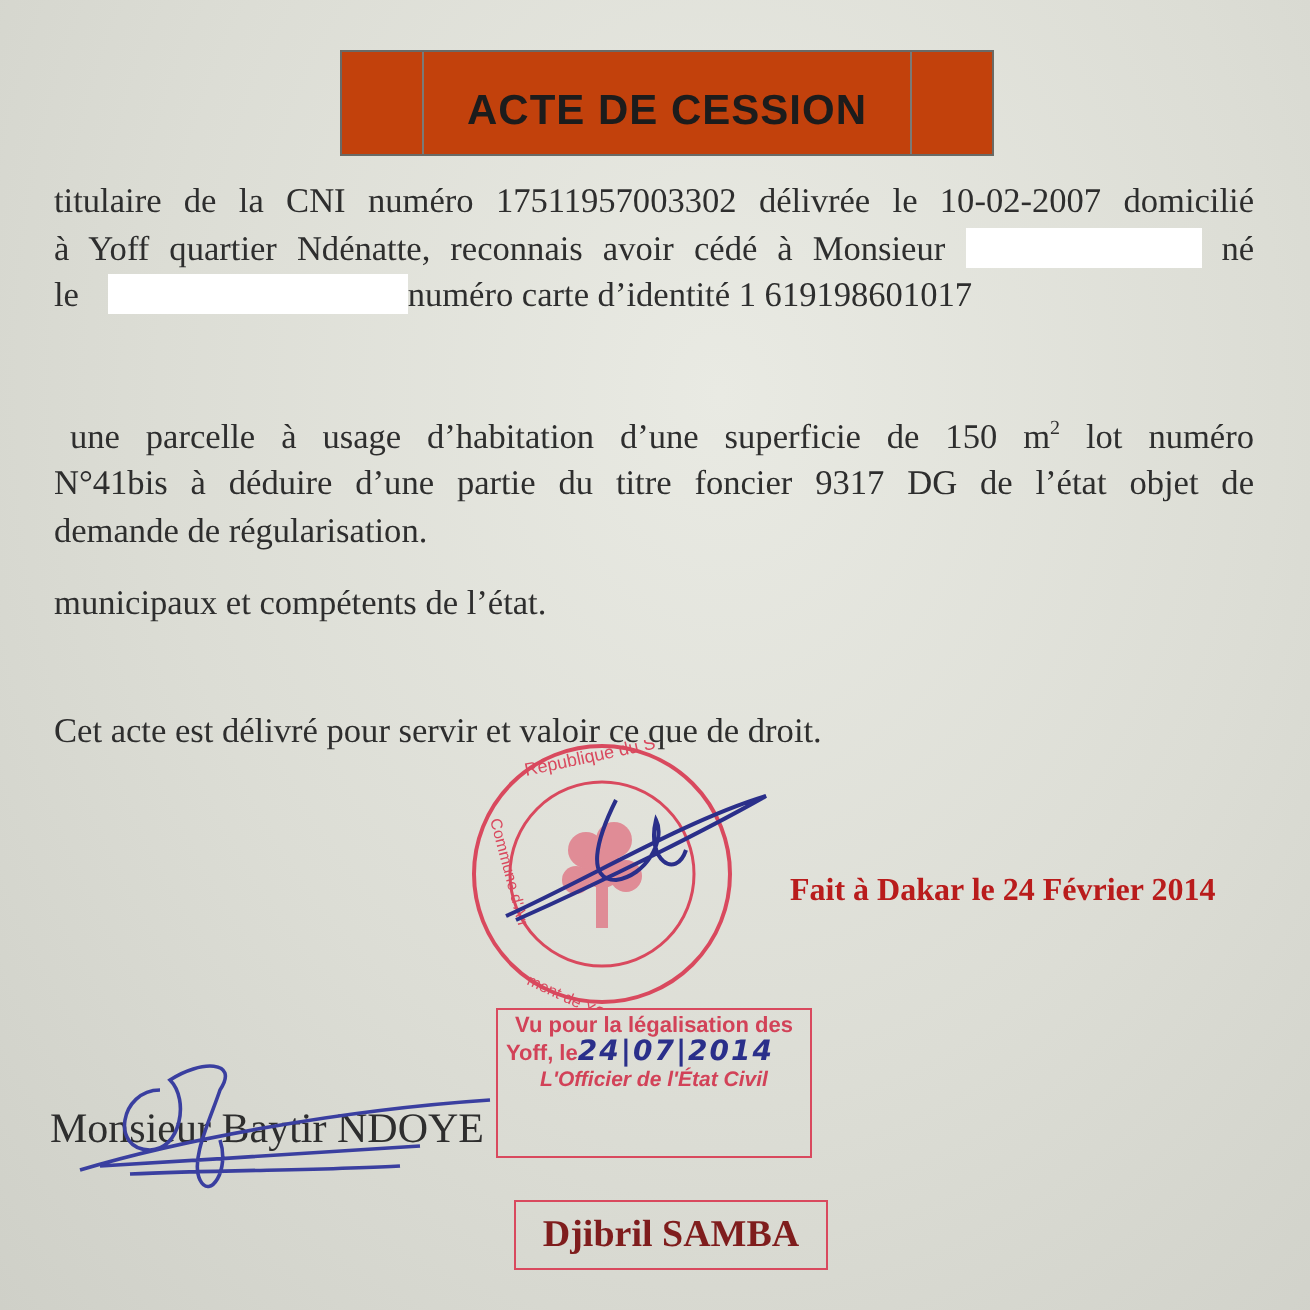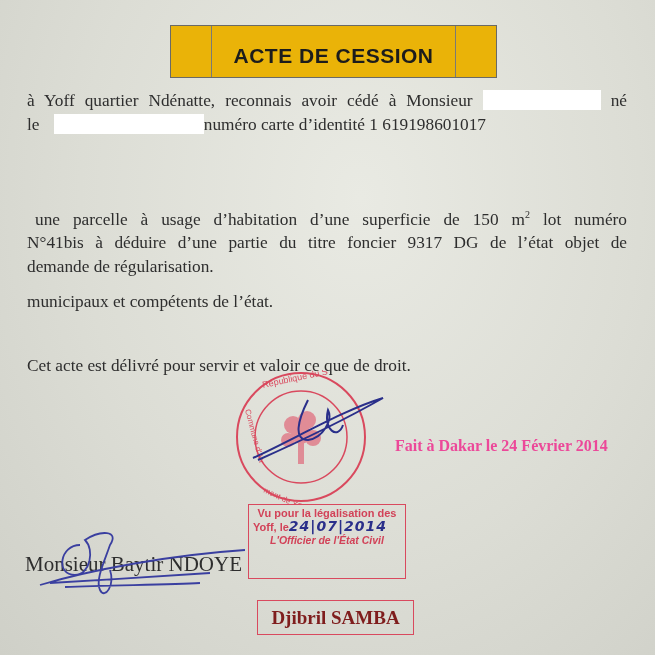--- a/index.html
+++ b/index.html
@@ -4,21 +4,21 @@
   <style>
     html, body { margin:0; padding:0; }
     body {
       width:655px; height:655px; overflow:hidden; position:relative;
       background: radial-gradient(ellipse at 55% 30%, #e9eae3 0%, #dcddd5 55%, #cfd0c8 100%);
       font-family: "Liberation Serif", serif;
       color:#2b2b2b;
     }
     .title-box {
       position:absolute; left:170px; top:25px; width:325px; height:51px;
-      background:#eab308; border:1px solid #6a6a66;
+      background:#c2410c; border:1px solid #6a6a66;
     }
     .title-box .inner {
       position:absolute; left:40px; right:40px; top:0; bottom:0;
       border-left:1px solid #7a7a76; border-right:1px solid #7a7a76;
       display:flex; align-items:center; justify-content:center;
     }
     .title-box .t {
       font-family:"Liberation Sans", sans-serif; font-weight:bold; font-size:21px;
       color:#1c1c1c; letter-spacing:0.5px; margin-top:8px;
     }
@@ -26,21 +26,21 @@
       position:absolute; left:27px; width:600px;
       font-size:17.3px; line-height:23.5px; text-align:justify; color:#2e2e2e;
     }
     .line { display:block; white-space:nowrap; text-align-last:justify; text-align:justify; }
     .line.last { text-align-last:left; }
     .indent { padding-left:52px; }
     .redact { display:inline-block; background:#ffffff; height:20px; vertical-align:-4px; }
     b { font-weight:bold; color:#1f1f1f; }
     sup { font-size:10px; }
     .fait {
-      position:absolute; left:395px; top:437px; font-weight:bold; font-size:16px; color:#ec4899;
+      position:absolute; left:395px; top:437px; font-weight:bold; font-size:16px; color:#b91c1c;
     }
     .sig-name { position:absolute; left:25px; top:504px; font-size:21px; color:#2e2e2e;margin-top:48px; }
     .seal { position:absolute; left:233px; top:370px; }
     .legal {
       position:absolute; left:248px; top:504px; width:156px; height:73px;
       border:1.5px solid #d9495e; color:#d24258;
       font-family:"Liberation Sans", sans-serif; font-size:11px; line-height:13px; text-align:center;
     }
     .legal .l1 { font-weight:bold; margin-top:2px; }
     .legal .l2 { font-weight:bold; }
@@ -59,20 +59,21 @@
 </head>
 <body>
 
 <div class="title-box">
   <div class="inner">
     <span class="t">ACTE DE CESSION</span>
   </div>
 </div>
 
 <div class="para" style="top:89px;">
+  <span class="line">titulaire de la CNI numéro 17511957003302 délivrée le 10-02-2007 domicilié</span>
   <span class="line"><span>à Yoff quartier Ndénatte, reconnais avoir cédé à Monsieur</span> <span class="redact" style="width:118px;"></span> <span>né</span></span>
   <span class="line last"><span>le</span> <span class="redact" style="width:150px; margin-left:10px;"></span><span>numéro carte d’identité 1 619198601017</span></span>
 </div>
 
 <div class="para" style="top:203px;">
   <span class="line" style="padding-left:8px;"><span>une parcelle à usage d’habitation d’une superficie de 150 m</span><sup>2</sup><span> lot numéro</span></span>
   <span class="line">N°41bis à déduire d’une partie du titre foncier 9317 DG de l’état objet de</span>
   <span class="line last">demande de régularisation.</span>
 </div>
 

